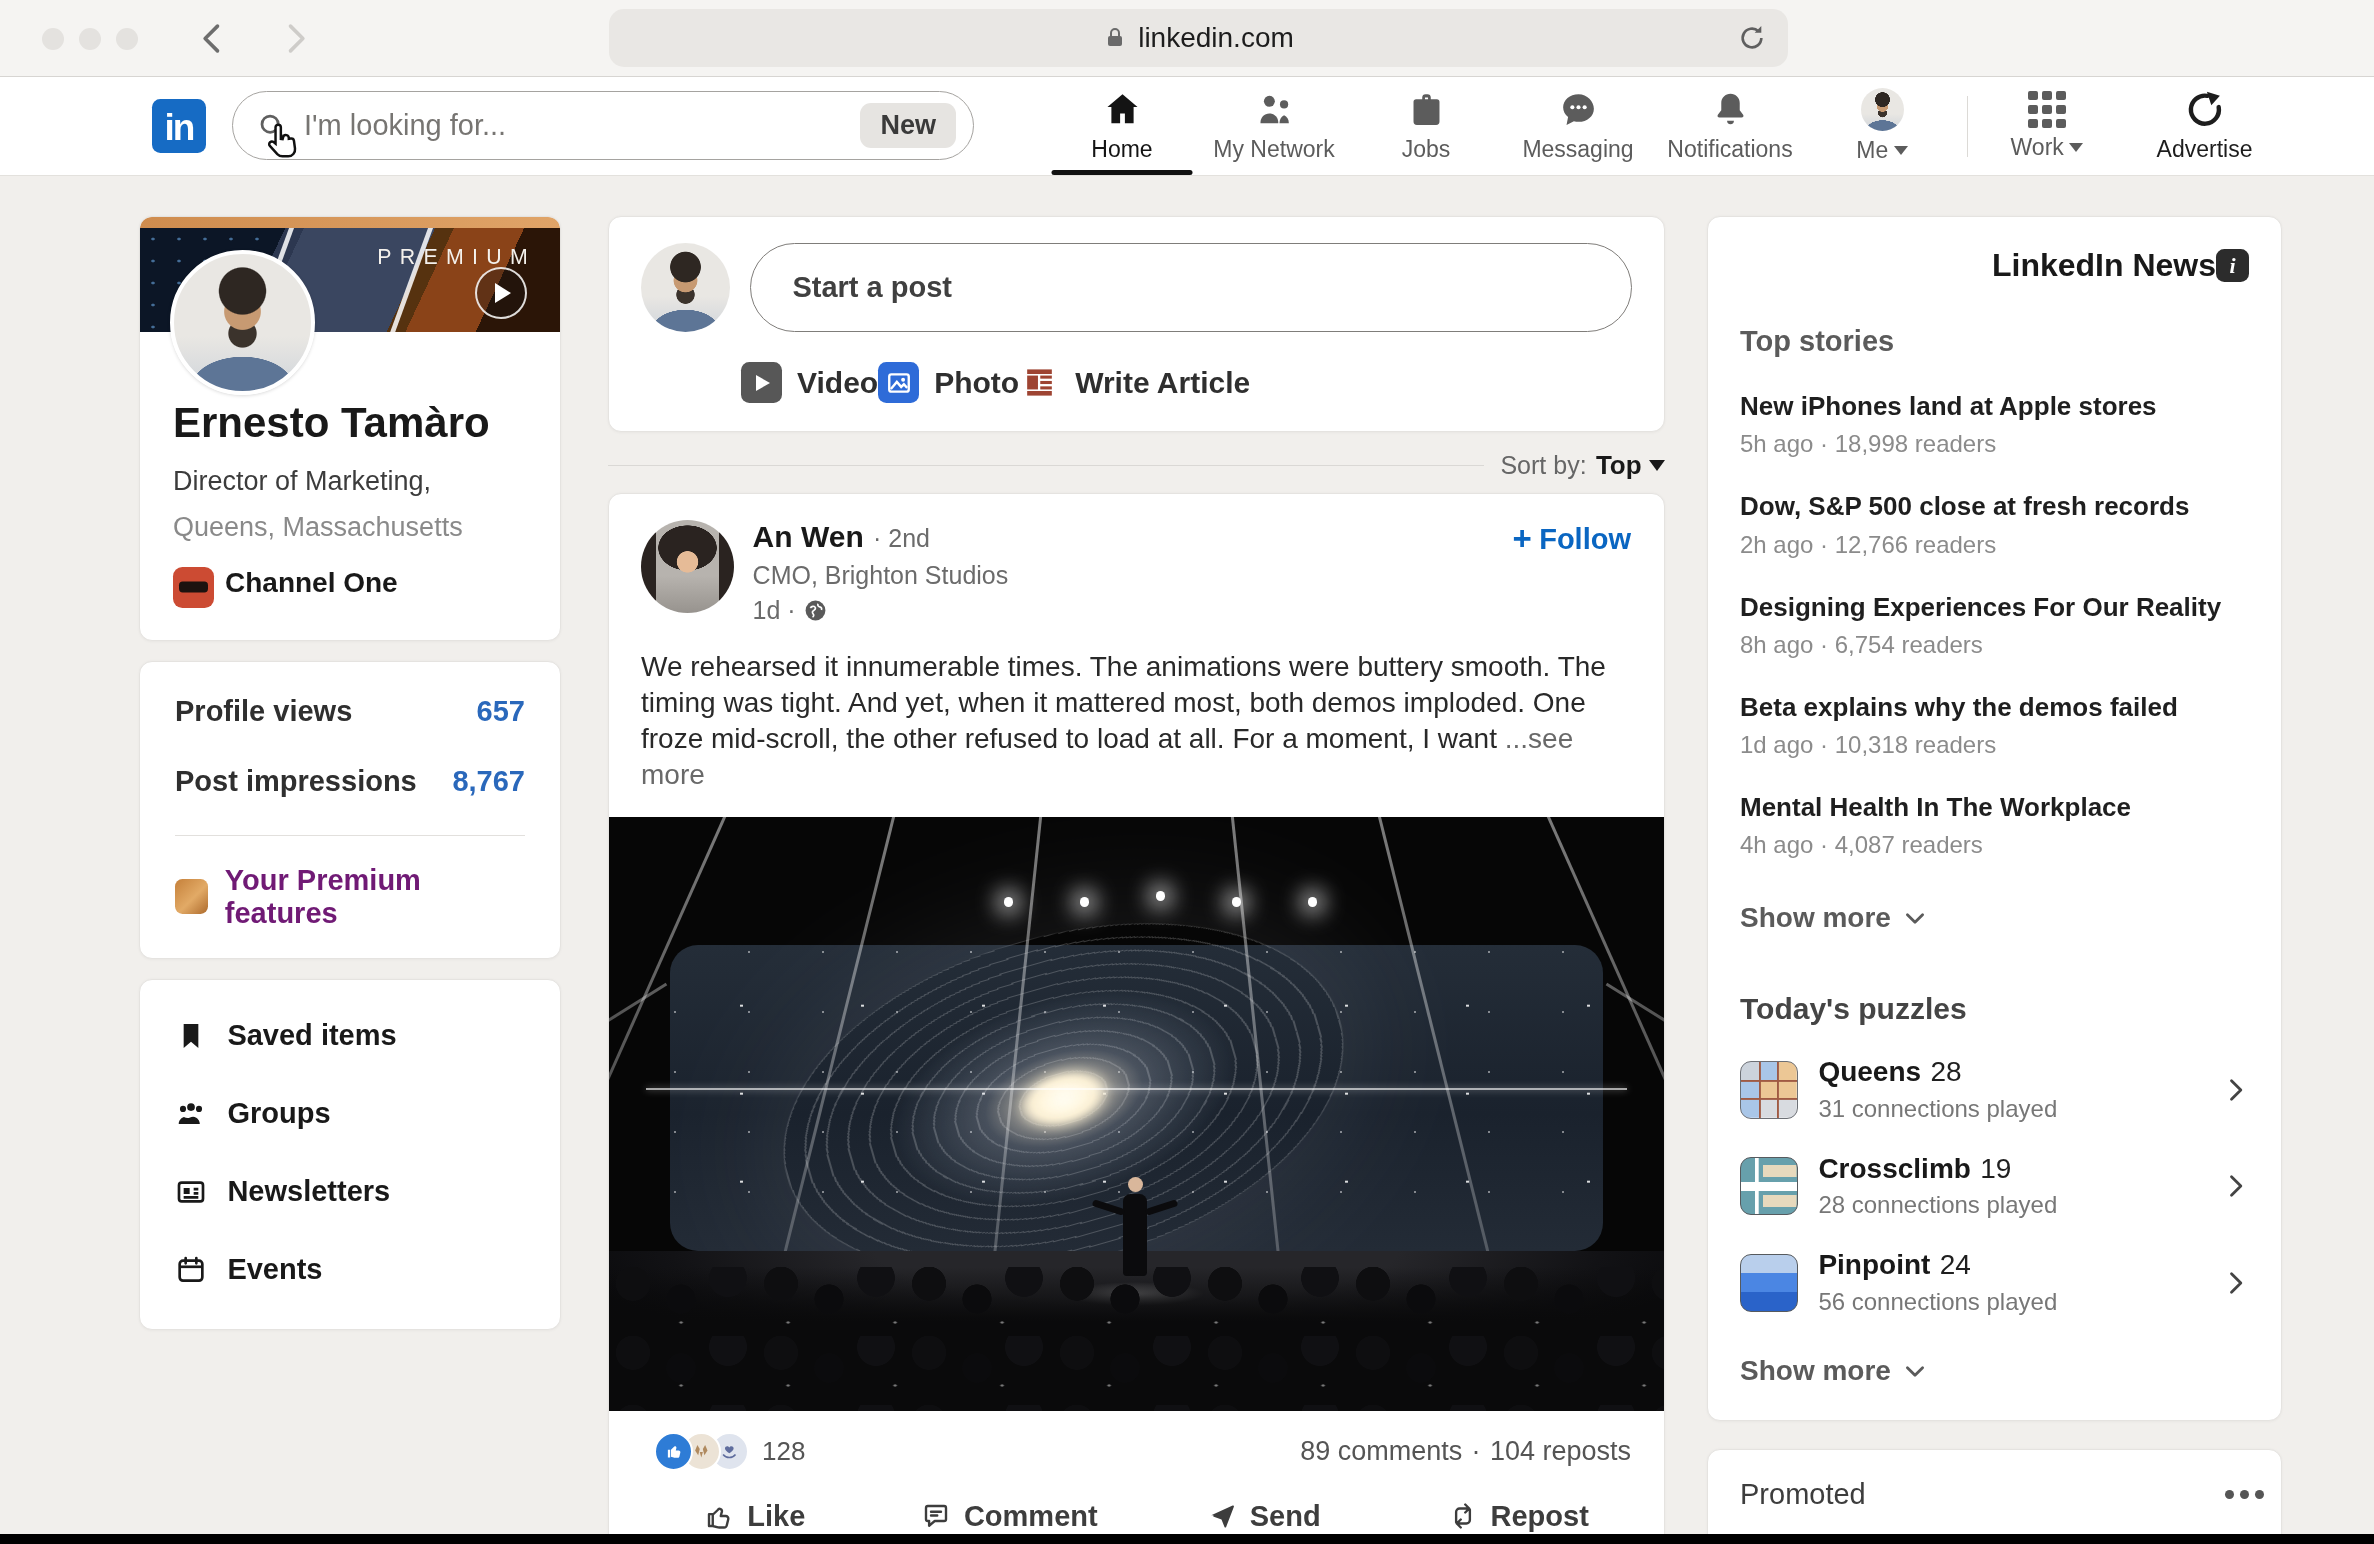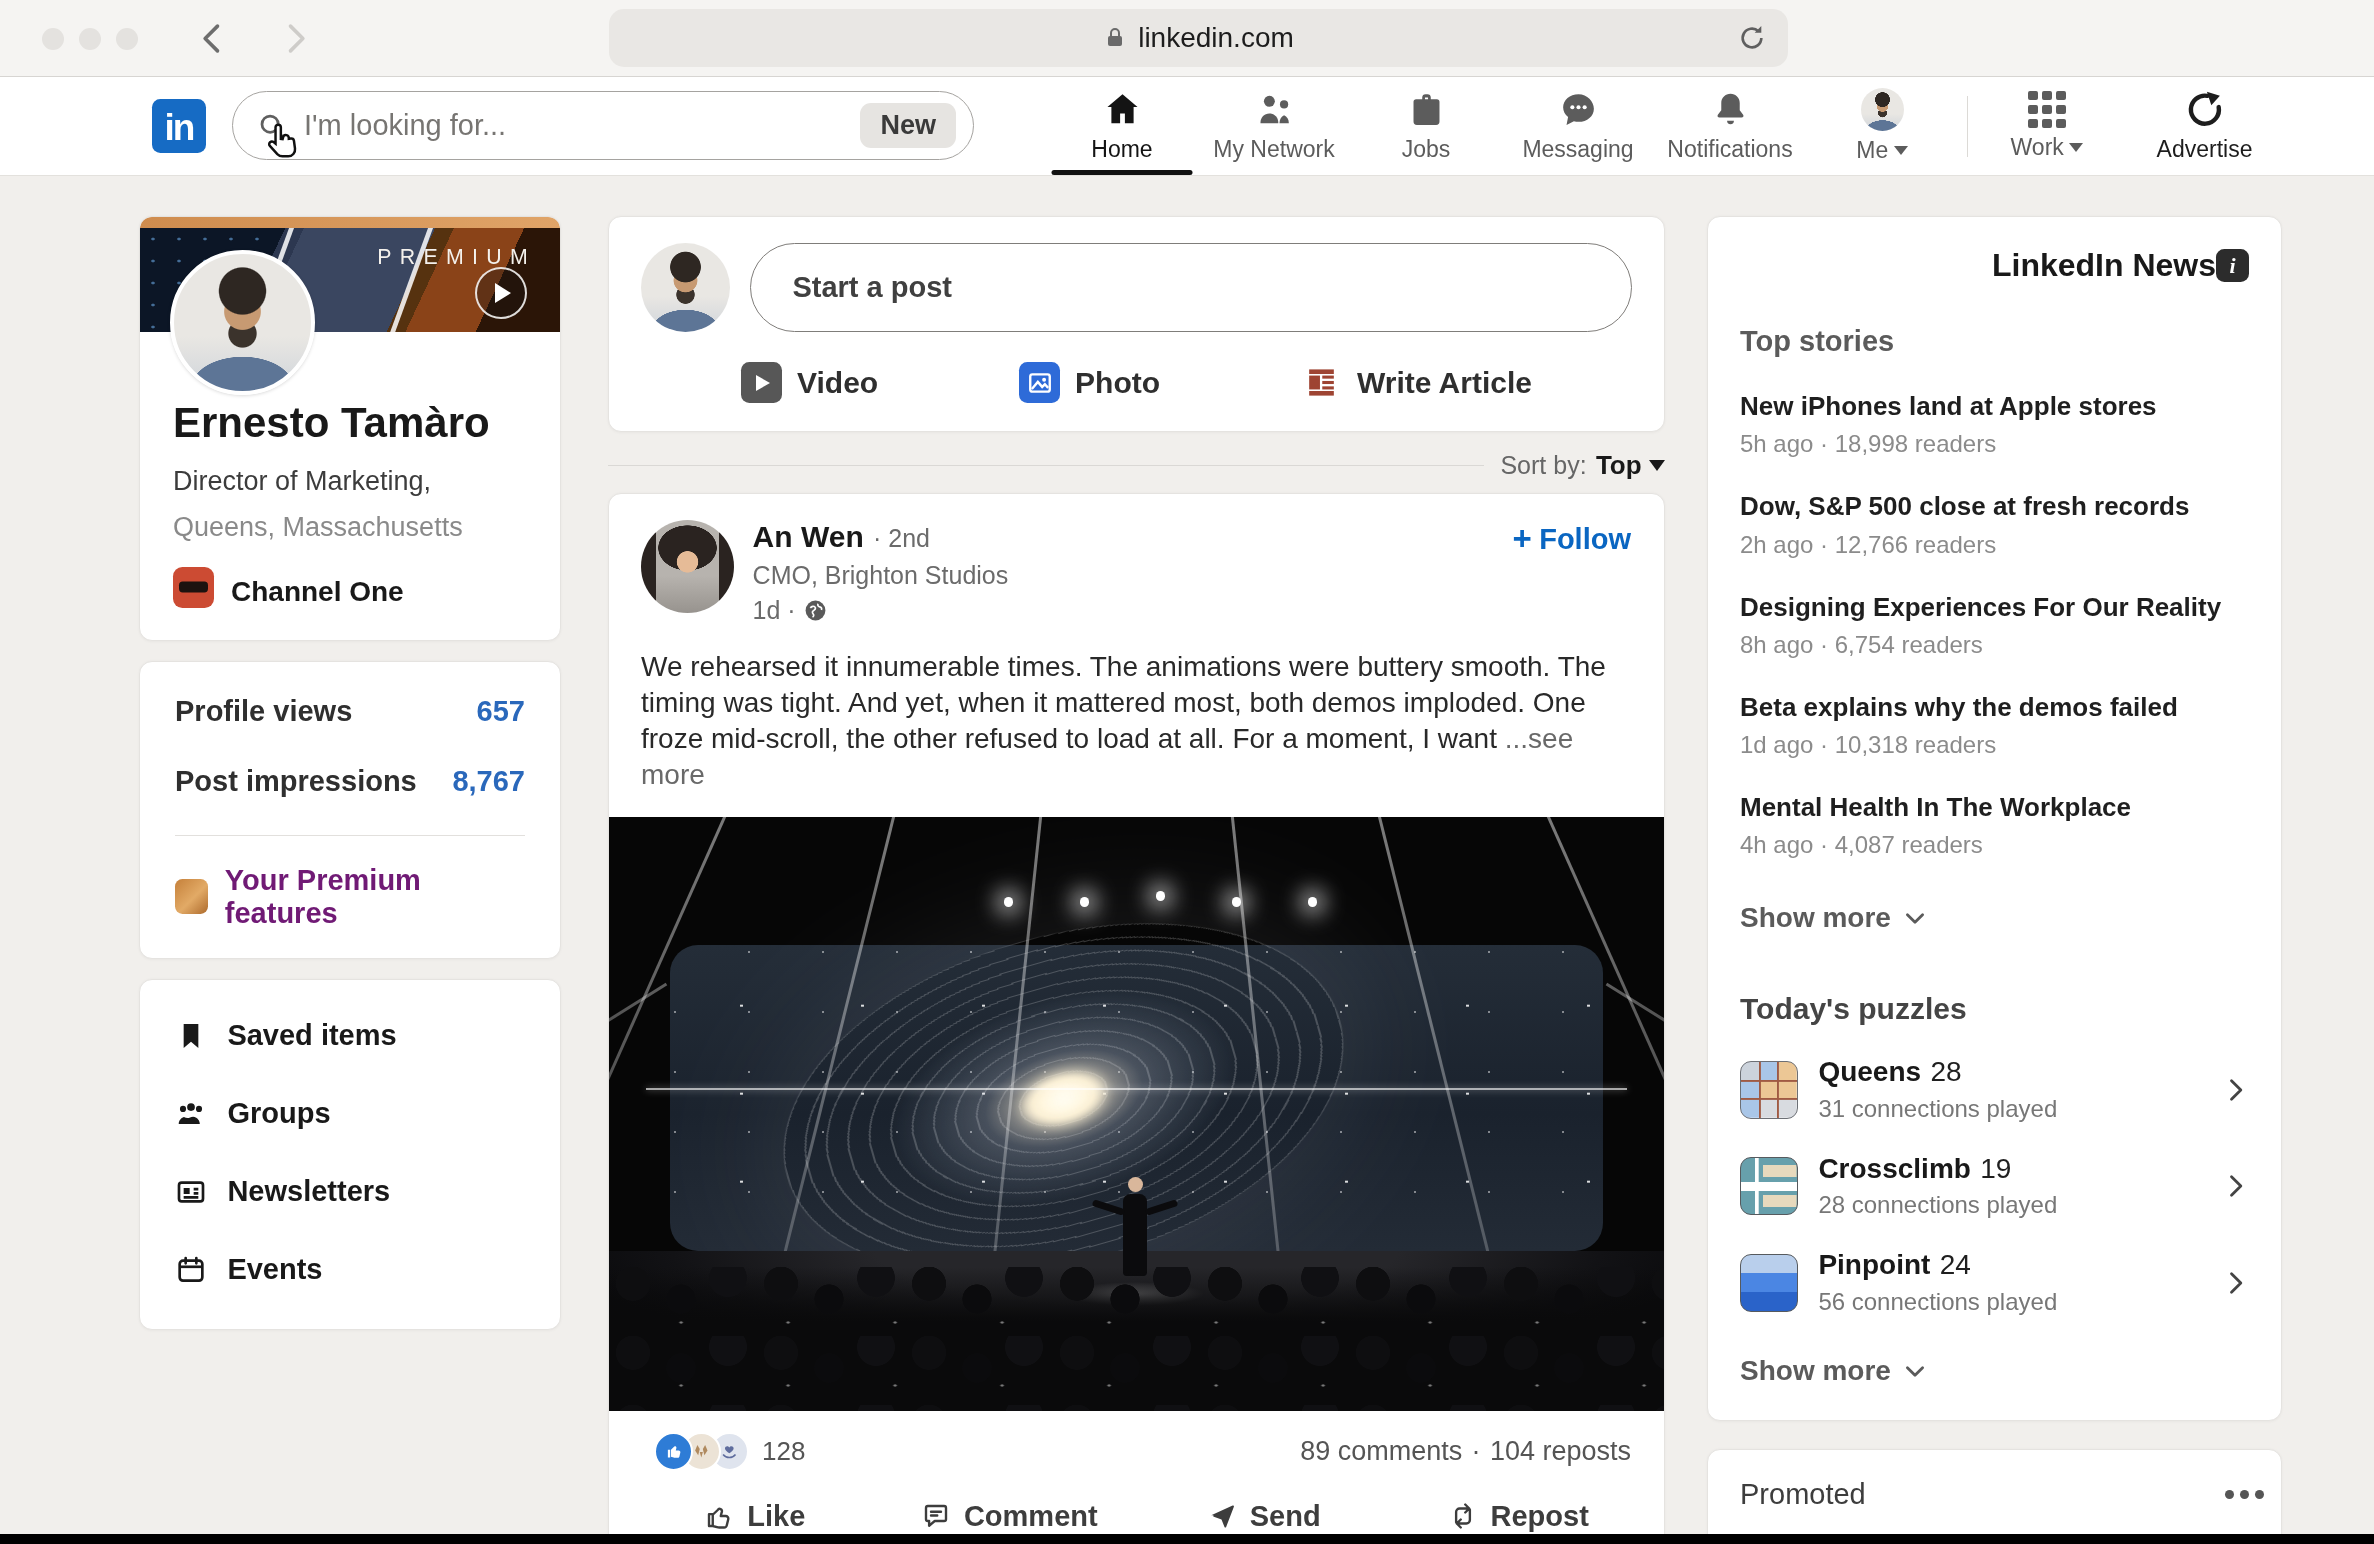--- a/index.html
+++ b/index.html
@@ -60,21 +60,21 @@
   .cover-art::before{content:"";position:absolute;left:0;top:0;bottom:0;width:33%;background-image:radial-gradient(rgba(120,190,255,.8) 1.4px, transparent 2px);background-size:26px 22px;opacity:.65;}
   .cover-sep{position:absolute;top:-9.3px;bottom:-9.3px;width:4.6px;background:rgba(255,255,255,.85);transform:skewX(-20deg);}
   .premium-label{position:absolute;top:16.7px;right:24px;color:#f4f1ec;font-size:21.3px;letter-spacing:8.3px;font-weight:500;}
   .cover-play{position:absolute;right:33px;top:39px;width:48px;height:48px;border:2.8px solid rgba(255,255,255,.85);border-radius:50%;background:rgba(20,20,20,.35);display:flex;align-items:center;justify-content:center;}
   .cover-play i{width:0;height:0;border-top:10.2px solid transparent;border-bottom:10.2px solid transparent;border-left:16.7px solid #fff;margin-left:4.6px;}
   .avatar-xl{position:absolute;left:30px;top:33px;width:137px;height:137px;border:4.6px solid #fff;box-shadow:0 0.9px 3.7px rgba(0,0,0,.15);}
   .profile-body{padding:67px 33px 32px;}
   .profile-name{font-size:42px;font-weight:700;color:#191919;margin:0;}
   .profile-headline{font-size:27px;color:#3c3c3c;margin-top:18.6px;}
   .profile-location{font-size:27px;color:#8a8a8a;margin-top:15px;}
-  .company-row{display:flex;align-items:flex-end;gap:17px;margin-top:24px;}
+  .company-row{display:flex;align-items:flex-start;gap:11px;margin-top:24px;}
   .company-icon{width:41px;height:41px;border-radius:9.3px;background:#cc4b33;position:relative;}
   .company-icon::after{content:"";position:absolute;left:15%;right:15%;top:50%;height:11px;transform:translateY(-50%);background:#1d120f;border-radius:3.7px;}
   .company-name{font-size:28px;font-weight:700;}
   
   .stats-card{margin-top:20.4px;padding:33px 35px 28px;}
   .stat-row{display:flex;justify-content:space-between;align-items:center;margin-bottom:37px;}
   .stat-label{font-size:29px;font-weight:700;color:#2f2f2f;}
   .stat-value{font-size:29px;font-weight:700;color:#2a68bb;}
   .stats-divider{height:0.9px;background:#e2e0dd;margin:1.9px 0 28px;}
   .premium-row{display:flex;align-items:center;gap:16.7px;}
@@ -83,21 +83,21 @@
   
   .shortcuts-card{margin-top:20.4px;padding:39px 35px;}
   .shortcut-row{display:flex;align-items:center;gap:20.4px;margin-bottom:45px;color:#191919;}
   .shortcut-row:last-child{margin-bottom:3.7px;}
   .shortcut-row .s-lbl{font-size:29px;font-weight:700;}
   
   .composer-card{padding:26px 32px 28px;}
   .composer-top{display:flex;align-items:center;}
   .composer-pill{flex:1;margin-left:20.4px;height:89px;border:1.9px solid #7f7d7a;border-radius:45px;display:flex;align-items:center;padding-left:41px;box-sizing:border-box;}
   .composer-pill span{font-size:29px;font-weight:600;color:#404040;}
-  .composer-actions{display:flex;justify-content:space-between;padding:0 100px 0 100px;margin-top:30px;gap:12px;}
+  .composer-actions{display:flex;padding:0 100px 0 100px;margin-top:30px;}
   .composer-btn{display:flex;align-items:center;gap:15px;}
   .composer-btn .c-lbl{font-size:30px;font-weight:600;color:#2f2f2f;}
   .cbtn-icon{width:41px;height:41px;border-radius:8.3px;display:flex;align-items:center;justify-content:center;}
   .cbtn-icon.video{background:#575757;}
   .cbtn-icon.video i{width:0;height:0;border-top:8.3px solid transparent;border-bottom:8.3px solid transparent;border-left:14px solid #fff;margin-left:2.8px;}
   .cbtn-icon.photo{background:#2e6bd8;}
   .cbtn-icon.article{background:#9e4432;}
   
   .sort-row{display:flex;align-items:center;margin-top:20.4px;height:26px;}
   .sort-line{flex:1;height:0.9px;background:#dad8d5;}

